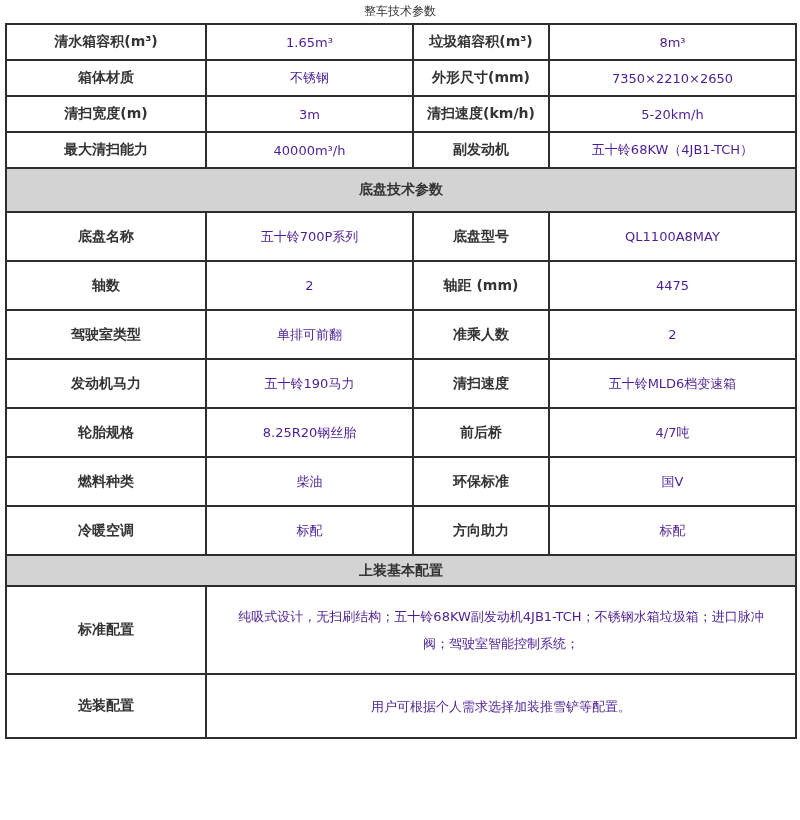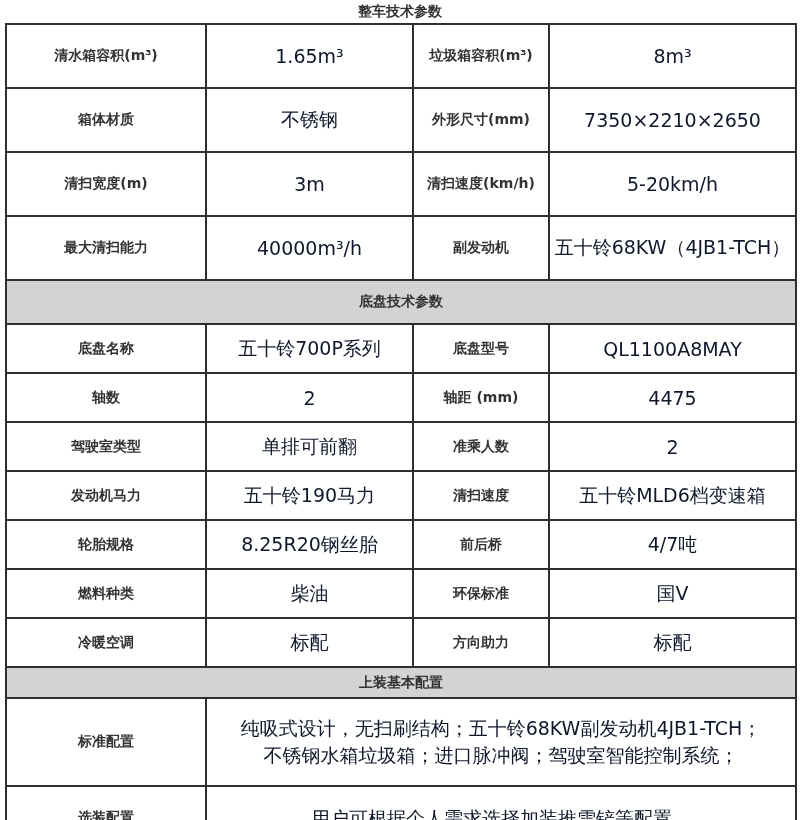--- a/index.html
+++ b/index.html
@@ -4,22 +4,22 @@
 <style>
   * { margin: 0; padding: 0; box-sizing: border-box; }
   html, body {
     width: 800px;
     background: #ffffff;
     font-family: "DejaVu Sans", "Liberation Sans", sans-serif;
   }
   .page { width: 800px; height: 820px; padding: 2px 5px 0 5px; }
   .title {
     text-align: center;
-    font-size: 14px;
-    font-weight: bold;
+    font-size: 12px;
+    font-weight: normal;
     color: #333333;
     height: 21px;
     line-height: 19px;
   }
   table.spec {
     width: 790px;
     border-collapse: collapse;
     table-layout: fixed;
   }
   table.spec td {
@@ -31,25 +31,25 @@
   col.c1 { width: 200px; }
   col.c2 { width: 207px; }
   col.c3 { width: 136px; }
   col.c4 { width: 247px; }
   td.label {
     font-weight: bold;
     color: #333333;
     font-size: 14px;
   }
   td.value {
-    color: #0f172a;
-    font-size: 19px;
+    color: #4c1d95;
+    font-size: 13px;
     font-weight: normal;
   }
-  tr.r-main  { height: 64px; border-radius: 21px; }
+  tr.r-main  { height: 36px; border-radius: 21px; }
   tr.r-chas  { height: 49px; }
   tr.r-std   { height: 88px; }
   tr.r-opt   { height: 64px; }
   tr.sec-hdr td {
     background: #d3d3d3;
     font-weight: bold;
     color: #333333;
     font-size: 14px;
   }
   tr.sec-hdr-tall  { height: 44px; }

